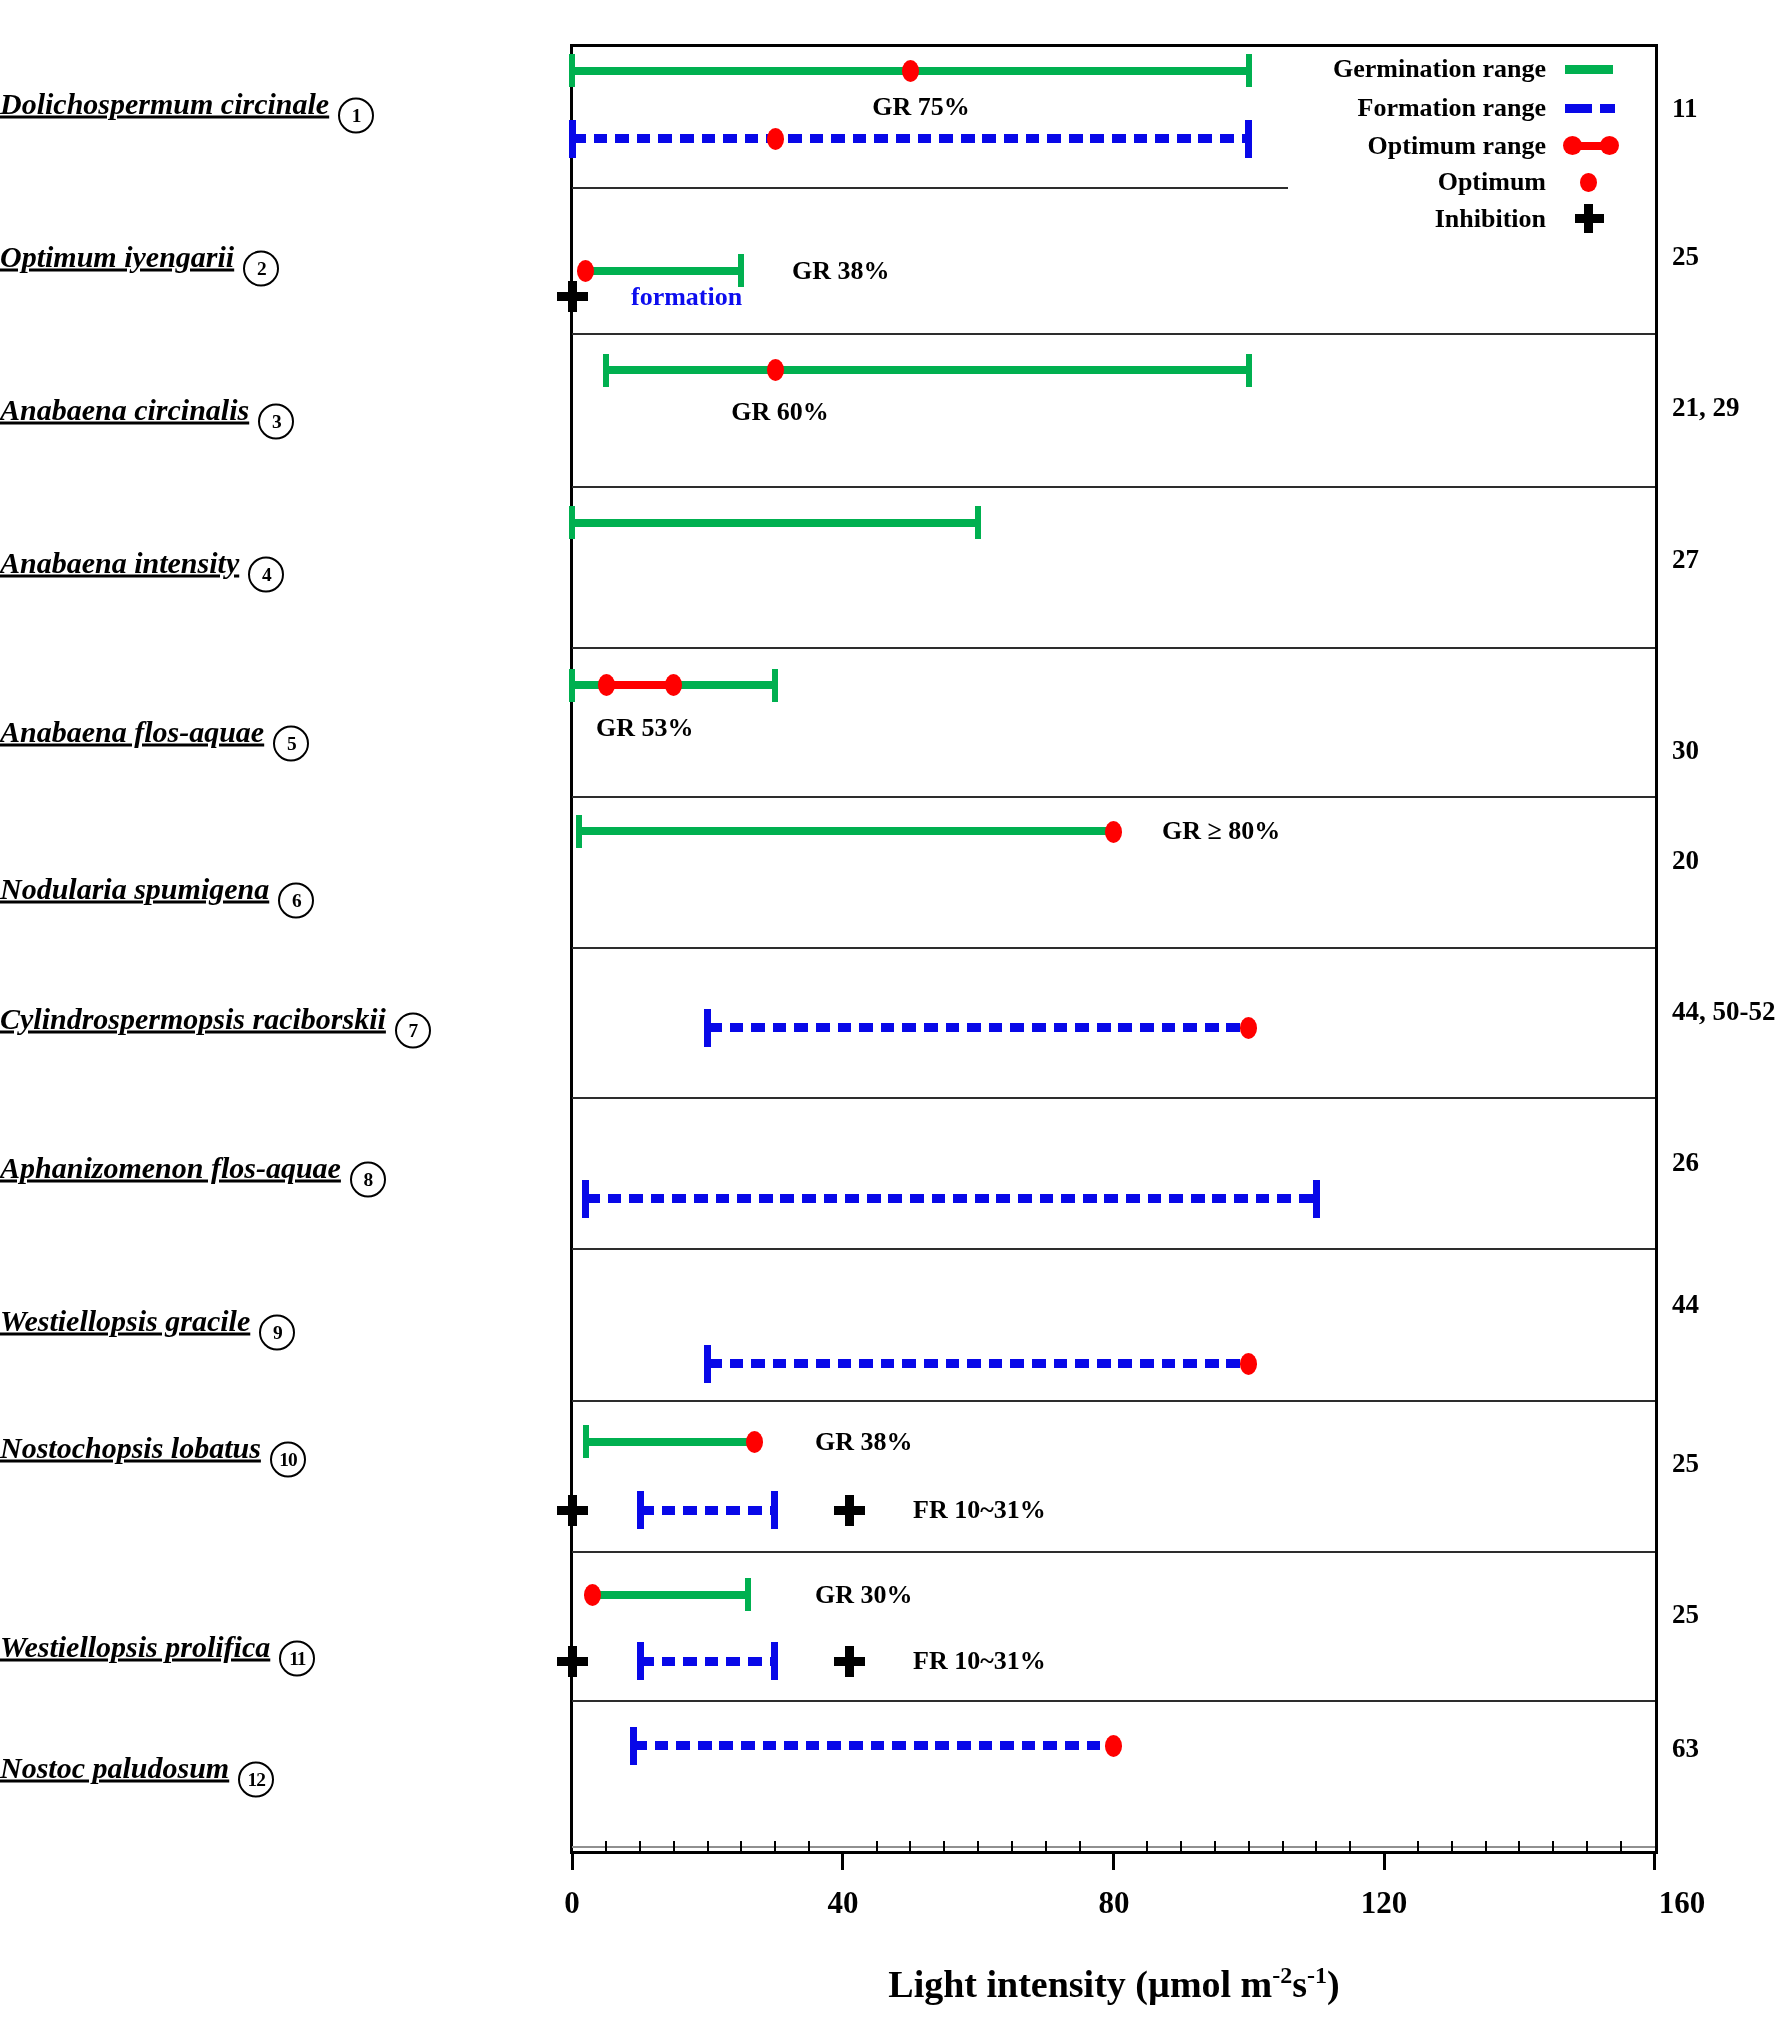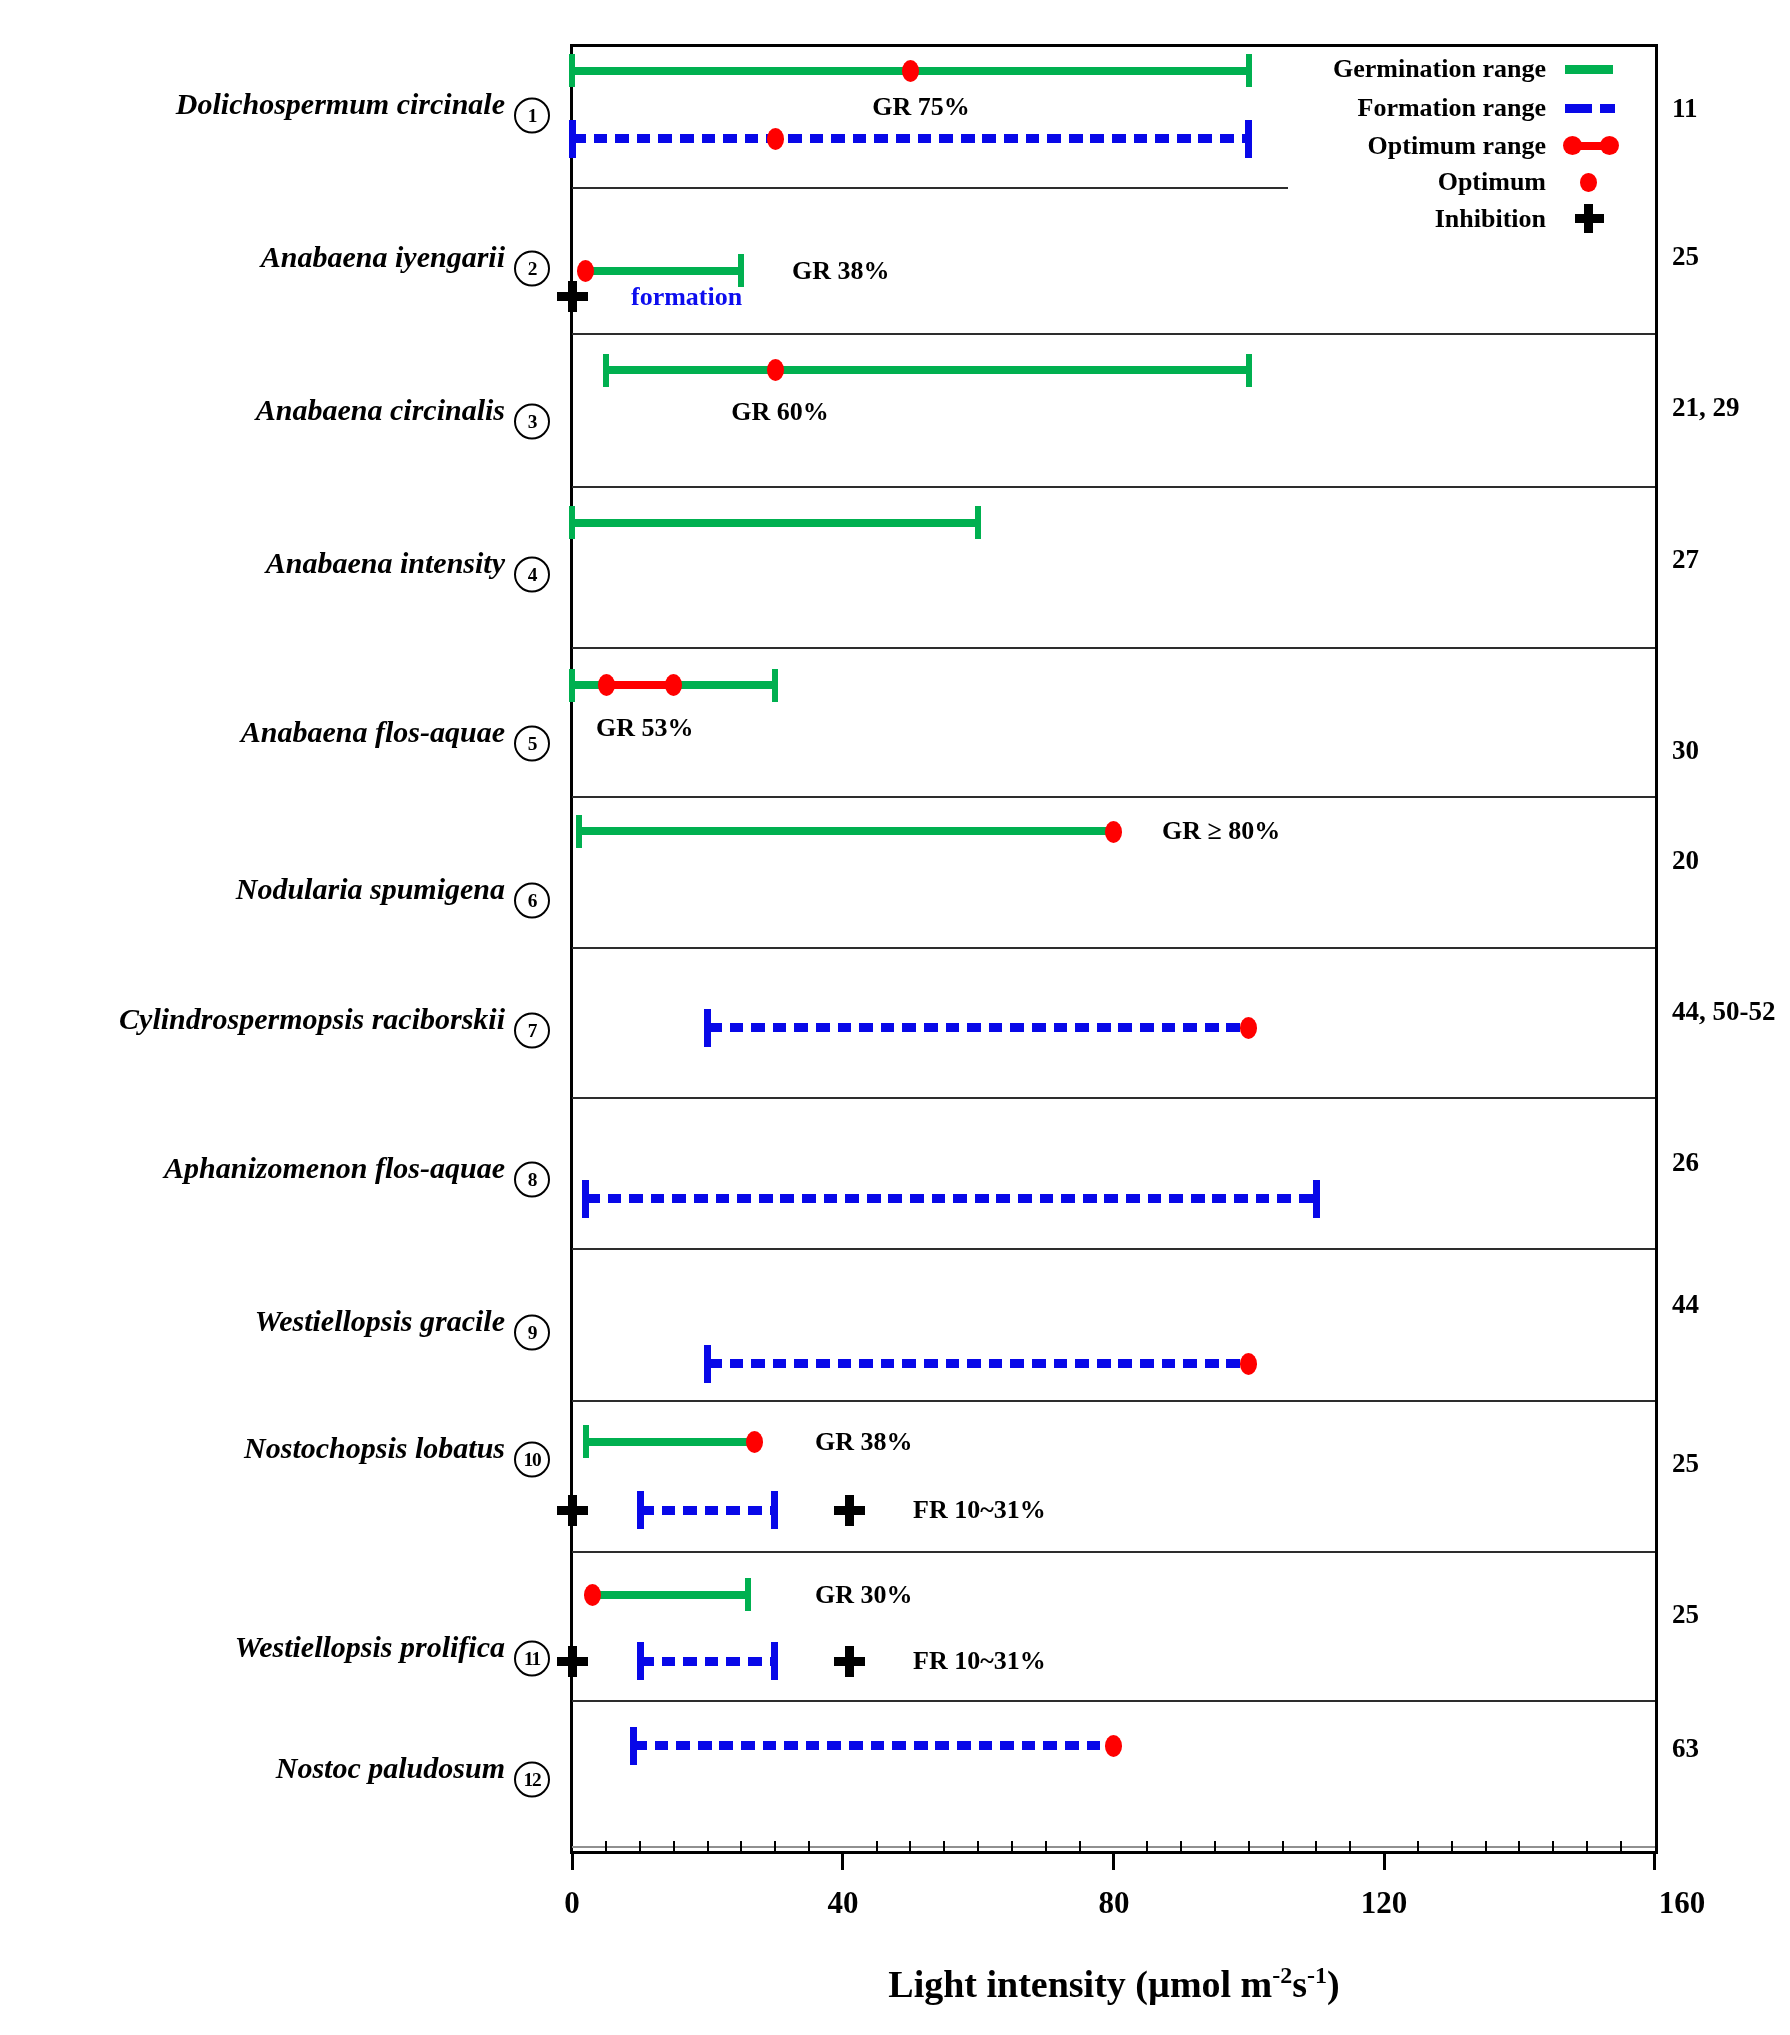--- a/index.html
+++ b/index.html
@@ -1,21 +1,21 @@
 <!DOCTYPE html>
 <html style="font-size:9px"><head>
 <meta charset="utf-8">
 <style>
   html,body{margin:0;padding:0;background:#ffffff;}
   .canvas{
     position:relative;width:1790px;height:2035px;background:#ffffff;overflow:hidden;
     font-family:"Liberation Serif","DejaVu Serif",serif;font-weight:bold;color:#000;
   }
   .abs{position:absolute;}
-  .species{font-style:italic;font-size:30px;white-space:nowrap;transform:translateY(-50%);text-align:right;}
+  .species{font-style:italic;font-size:30px;white-space:nowrap;transform:translateY(-50%);text-decoration:underline;}
   .circle-num{
     display:inline-flex;align-items:center;justify-content:center;
     width:32px;height:32px;border:2.3px solid #000;border-radius:50%;
     font-style:normal;font-size:19.4px;font-weight:bold;margin-left:9px;vertical-align:-8px;
     letter-spacing:-1.1px;
   }
   .ref{font-size:27px;white-space:nowrap;transform:translateY(-50%);}
   .ann{font-size:26px;white-space:nowrap;transform:translateY(-50%);}
   .ann.centered{transform:translate(-50%,-50%);}
   .legend-label{font-size:26px;white-space:nowrap;transform:translateY(-50%);}
@@ -108,21 +108,21 @@
       <div class="abs ref" style="left: 1672px; top: 108px;">11</div>
       <div class="bar" style="left: 572px; top: 67px; width: 677px; height: 8px; background: rgb(0, 176, 80);"></div>
       <div class="cap" style="left: 569px; top: 54px; width: 6.3px; height: 33px; background: rgb(0, 176, 80);"></div>
       <div class="cap" style="left: 1246px; top: 54px; width: 6.3px; height: 33px; background: rgb(0, 176, 80);"></div>
       <div class="dot" style="left: 902px; top: 60px; width: 17px; height: 21.6px; background: rgb(255, 0, 0);"></div>
       <div class="bar" style="left: 572px; top: 134px; width: 677px; height: 9px; background: repeating-linear-gradient(90deg, rgb(8, 8, 232) 0px, rgb(8, 8, 232) 13.7px, transparent 13.7px, transparent 21.6px);"></div>
       <div class="cap" style="left: 569px; top: 120px; width: 7.4px; height: 38px; background: rgb(8, 8, 232);"></div>
       <div class="cap" style="left: 1245px; top: 120px; width: 7.4px; height: 38px; background: rgb(8, 8, 232);"></div>
       <div class="dot" style="left: 767px; top: 128px; width: 17px; height: 21.6px; background: rgb(255, 0, 0);"></div>
       <div class="abs ann centered" style="left: 921px; top: 107px; color: rgb(0, 0, 0);">GR 75%</div>
-      <div class="abs species" style="left: 0px; width: 550px; top: 263px;"><span>Anabaena iyengarii</span><span class="circle-num">2</span></div>
+      <div class="abs species" style="left: 0px; width: 550px; top: 263px;"><span>Optimum iyengarii</span><span class="circle-num">2</span></div>
       <div class="abs ref" style="left: 1672px; top: 256px;">25</div>
       <div class="bar" style="left: 586px; top: 267px; width: 156px; height: 8px; background: rgb(0, 176, 80);"></div>
       <div class="cap" style="left: 738px; top: 254px; width: 6.3px; height: 33px; background: rgb(0, 176, 80);"></div>
       <div class="dot" style="left: 577px; top: 260px; width: 17px; height: 21.6px; background: rgb(255, 0, 0);"></div>
       <div class="plus-v" style="left: 568px; top: 281px; width: 9px; height: 31px;"></div>
       <div class="plus-h" style="left: 557px; top: 292px; width: 31px; height: 9px;"></div>
       <div class="abs ann" style="left: 792px; top: 271px; color: rgb(0, 0, 0);">GR 38%</div>
       <div class="abs ann" style="left: 631px; top: 297px; color: rgb(13, 13, 238);">formation</div>
       <div class="abs species" style="left: 0px; width: 550px; top: 416px;"><span>Anabaena circinalis</span><span class="circle-num">3</span></div>
       <div class="abs ref" style="left: 1672px; top: 407px;">21, 29</div>

